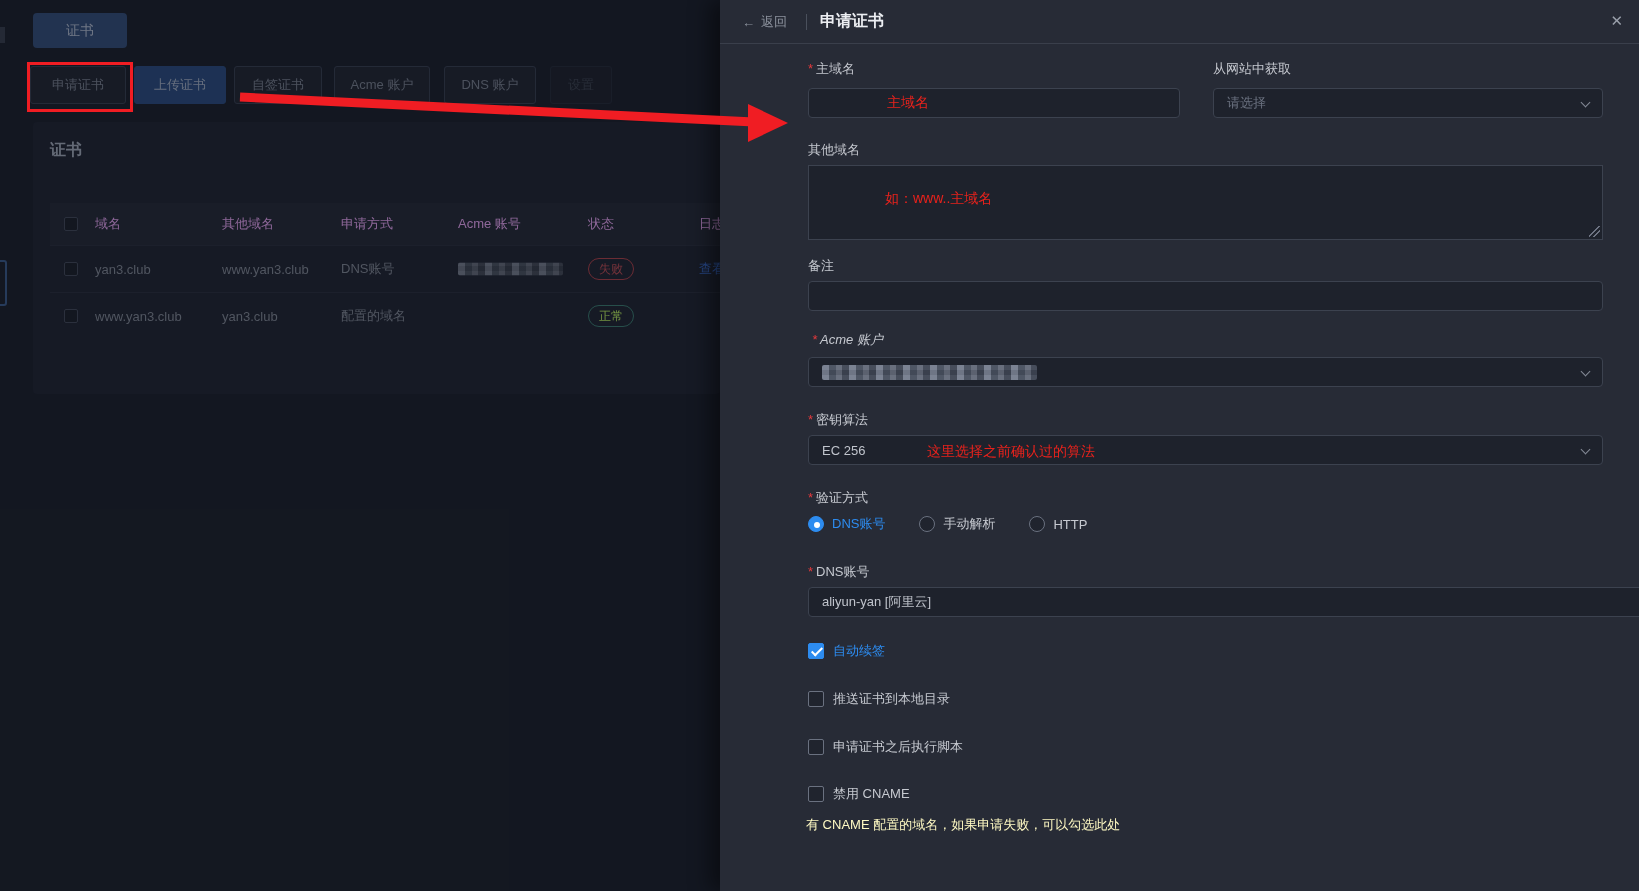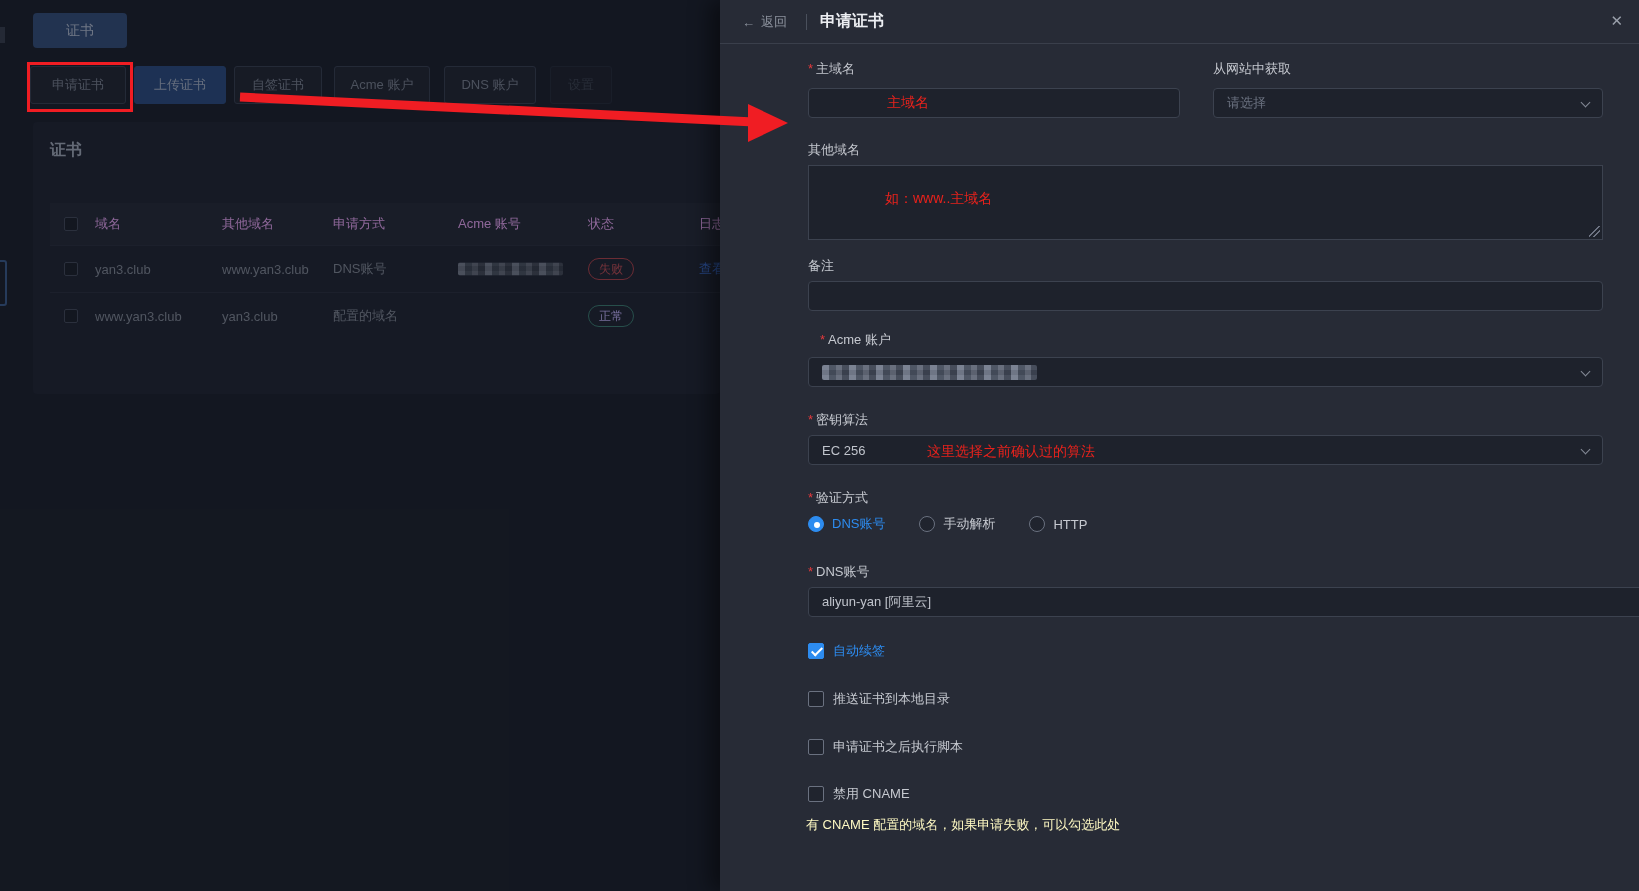--- a/index.html
+++ b/index.html
@@ -15,26 +15,26 @@
   .tab { position:absolute; top:66px; height:38px; border:1px solid #3a4254; border-radius:3px; background:rgba(40,46,60,.55);
     color:#7d8594; font-size:13px; display:flex; align-items:center; justify-content:center; }
   .tab.active { background:#2d4f85; border-color:#2d4f85; color:#a9b6cc; }
   .tab.disabled { opacity:.35; }
   .content-card { position:absolute; left:33px; top:122px; width:687px; height:272px; background:#212634; border-radius:4px; }
   .card-title { position:absolute; left:50px; top:140px; font-size:16px; font-weight:bold; color:#a7b0bf; }
   .tbl { position:absolute; left:50px; top:203px; width:670px; font-size:13px; color:#868d9a; }
   .tbl-header { position:relative; height:42px; background:#262c3a; color:#f0abfc; }
   .tbl-row { position:relative; height:47px; border-top:1px solid #2b3140; }
   .cell { position:absolute; top:50%; transform:translateY(-50%); white-space:nowrap; }
-  .c0{left:14px;} .c1{left:45px;} .c2{left:172px;} .c3{left:283px;} .c4{left:408px;} .c5{left:538px;} .c6{left:649px;}
+  .c0{left:14px;} .c1{left:45px;} .c2{left:172px;} .c3{left:291px;} .c4{left:408px;} .c5{left:538px;} .c6{left:649px;}
   .row-cb { width:14px; height:14px; border:1px solid #454d5d; border-radius:2px; background:#1c212c; }
   .badge { width:46px; height:22px; border-radius:11px; border:1px solid; font-size:12px;
     display:flex; align-items:center; justify-content:center; }
   .badge.error { border-color:#b4454e; color:#c25058; }
-  .badge.success { border-color:#3f8276; color:#c4b5fd; }
+  .badge.success { border-color:#3f8276; color:#bef264; }
   .link { color:#3b6fd4; }
   .mosaic { background:
       repeating-linear-gradient(90deg, rgba(150,158,175,.55) 0 7px, rgba(70,78,92,.55) 7px 14px, rgba(120,126,140,.5) 14px 20px, rgba(55,61,74,.55) 20px 27px),
       repeating-linear-gradient(0deg, #5a6170 0 5px, #3e4452 5px 10px);
     border-radius:2px; }
   .mosaic.small { width:105px; height:13px; }
   .overlay { position:absolute; left:0; top:0; width:720px; height:891px; background:rgba(8,10,16,.42); z-index:5; }
 
   
   .anno-box { position:absolute; left:27px; top:62px; width:106px; height:50px; border:3px solid #f01d23; z-index:30; }
@@ -157,21 +157,21 @@
   <div class="txtarea" style="left:88px; top:165px; width:795px; height:75px;">
     <span class="red-note">如：www..主域名</span>
     <span class="resize-handle"></span>
   </div>
 
   <div class="flabel" style="left:88px; top:257px;">备注</div>
   <div class="ctrl" style="left:88px; top:281px; width:795px;">
     <span class="val"></span>
   </div>
 
-  <div class="flabel" style="left:100px; top:331px;">
+  <div class="flabel" style="left:92px; top:331px;font-style:italic;">
     <span class="req">*</span><span>Acme 账户</span>
   </div>
   <div class="ctrl" style="left:88px; top:357px; width:795px;">
     <span class="mosaic acme"></span>
     <span class="chev"></span>
   </div>
 
   <div class="flabel" style="left:88px; top:411px;">
     <span class="req">*</span><span>密钥算法</span>
   </div>

